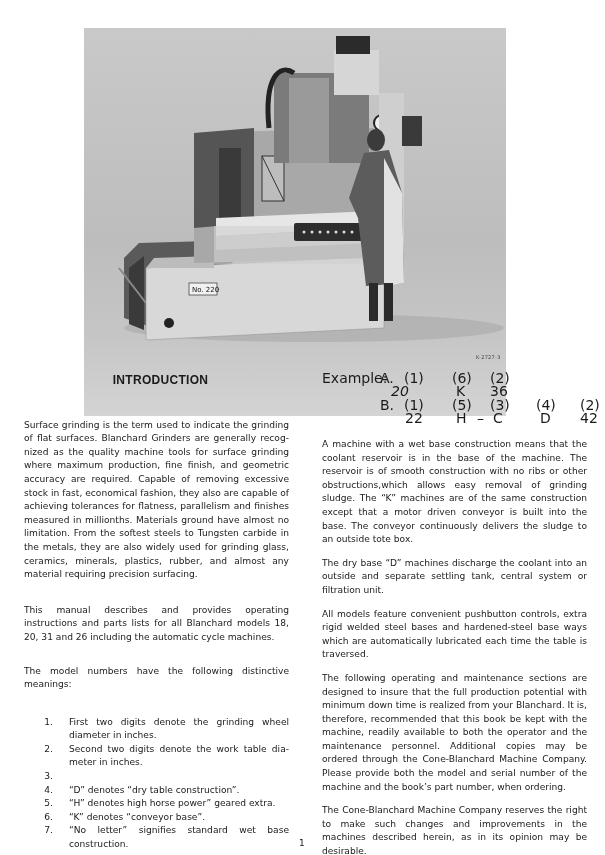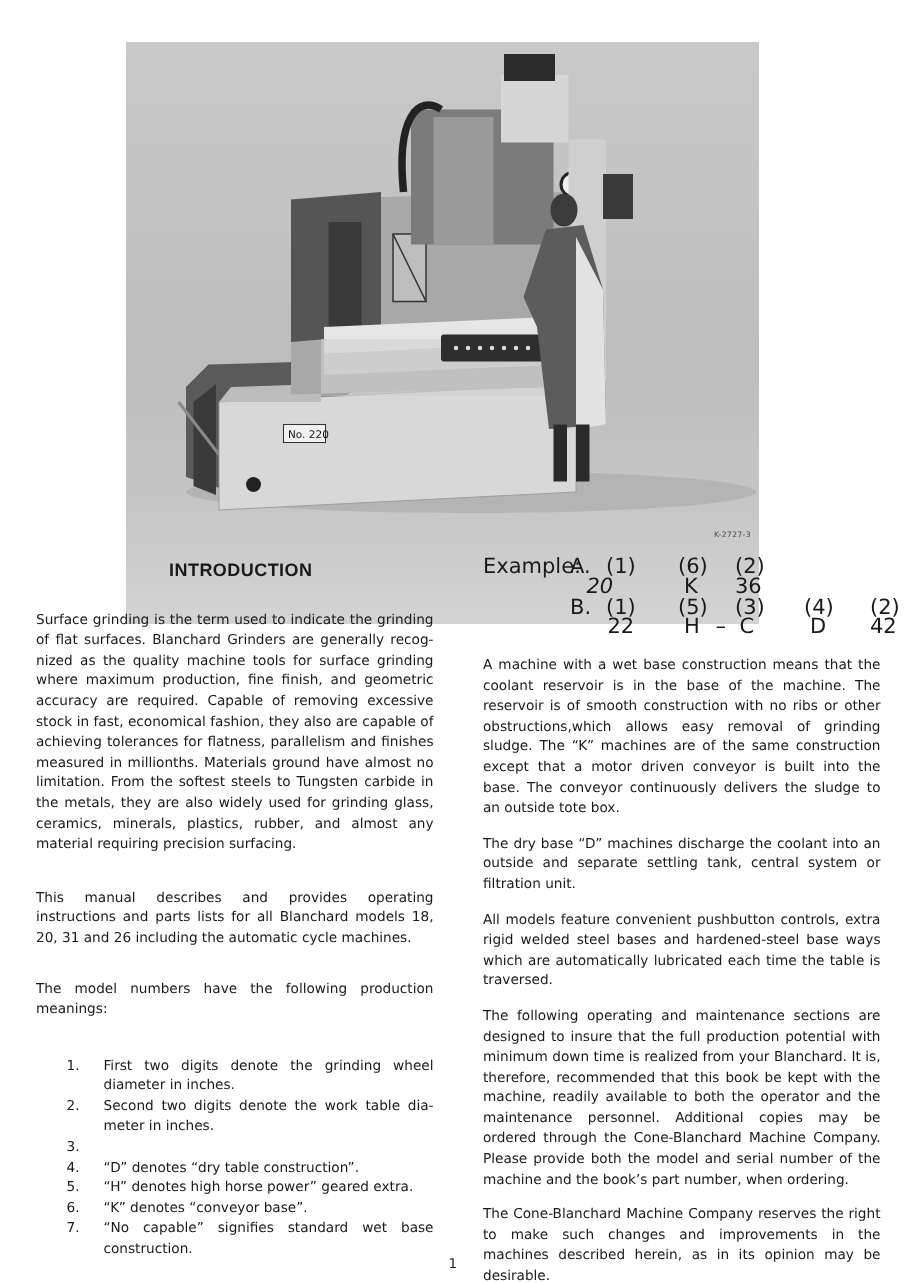--- a/index.html
+++ b/index.html
@@ -15,21 +15,21 @@
     .photo svg { position: absolute; left: 0; top: 0; }
     .caption {
       position: absolute; left: 476px; top: 354px; font-size: 5px; color: #444;
       letter-spacing: 0.3px;
     }
     .col { position: absolute; font-size: 9.1px; line-height: 13.6px; }
     .col-left { left: 24px; top: 372px; width: 265px; }
     .col-right { left: 322px; top: 372px; width: 265px; }
     .heading {
       font-family: "Liberation Sans", sans-serif; font-weight: bold; font-size: 12px;
-      letter-spacing: 0.3px; text-align: center; margin: 2px 0 20px 0; padding-left: 8px;
+      letter-spacing: 0.3px; text-align: center; margin: 2px 0 31px 0; padding-left: 8px;
     }
     p { margin: 0 0 14px 0; text-align: justify; text-align-last: left; }
     .numlist { margin: 24px 0 0 0; padding: 0; list-style: none; }
     .numlist li { display: flex; margin: 0; text-align: justify; }
     .numlist .num { width: 45px; flex: 0 0 45px; text-align: right; padding-right: 16px; box-sizing: border-box; }
     .numlist .txt { flex: 1; }
     .example { position: relative; height: 54px; margin-bottom: 12px; font-size: 14px; }
     .example span { position: absolute; line-height: 13px; }
     .rp p { margin-bottom: 10px; }
     .pagenum { position: absolute; left: 299px; top: 838px; font-size: 9px; }
@@ -90,21 +90,21 @@
     <rect x="285" y="255" width="9" height="38" fill="#2a2a2a"></rect>
     <rect x="300" y="255" width="9" height="38" fill="#2a2a2a"></rect>
   </svg>
 </div>
 <div class="caption">K-2727-3</div>
 
 <div class="col col-left">
   <div class="heading">INTRODUCTION</div>
   <p>Surface grinding is the term used to indicate the grinding of flat surfaces. Blanchard Grinders are generally recog-nized as the quality machine tools for surface grinding where maximum production, fine finish, and geometric accuracy are required. Capable of removing excessive stock in fast, economical fashion, they also are capable of achieving tolerances for flatness, parallelism and finishes measured in millionths. Materials ground have almost no limitation. From the softest steels to Tungsten carbide in the metals, they are also widely used for grinding glass, ceramics, minerals, plastics, rubber, and almost any material requiring precision surfacing.</p>
   <p style="margin-top:22px;">This manual describes and provides operating instructions and parts lists for all Blanchard models 18, 20, 31 and 26 including the automatic cycle machines.</p>
-  <p style="margin-top:20px;margin-bottom:0;">The model numbers have the following production meanings:</p>
+  <p style="margin-top:20px;margin-bottom:0;">The model numbers have the following distinctive meanings:</p>
   <ul class="numlist">
     <li>
         <span class="num">1.</span>
         <span class="txt">First two digits denote the grinding wheel diameter in inches.</span>
       </li>
     <li>
         <span class="num">2.</span>
         <span class="txt">Second two digits denote the work table dia-meter in inches.</span>
       </li>
     <li>
@@ -117,21 +117,21 @@
     <li>
         <span class="num">5.</span>
         <span class="txt">“H” denotes high horse power” geared extra.</span>
       </li>
     <li>
         <span class="num">6.</span>
         <span class="txt">“K” denotes “conveyor base”.</span>
       </li>
     <li>
         <span class="num">7.</span>
-        <span class="txt">“No capable” signifies standard wet base construction.</span>
+        <span class="txt">“No letter” signifies standard wet base construction.</span>
       </li>
   </ul>
 </div>
 
 <div class="col col-right rp">
   <div class="example">
     <span style="left:0;top:0;">Example:</span>
     <span style="left:58px;top:0;">A.</span>
     <span style="left:82px;top:0;">(1)</span>
     <span style="left:130px;top:0;">(6)</span>

